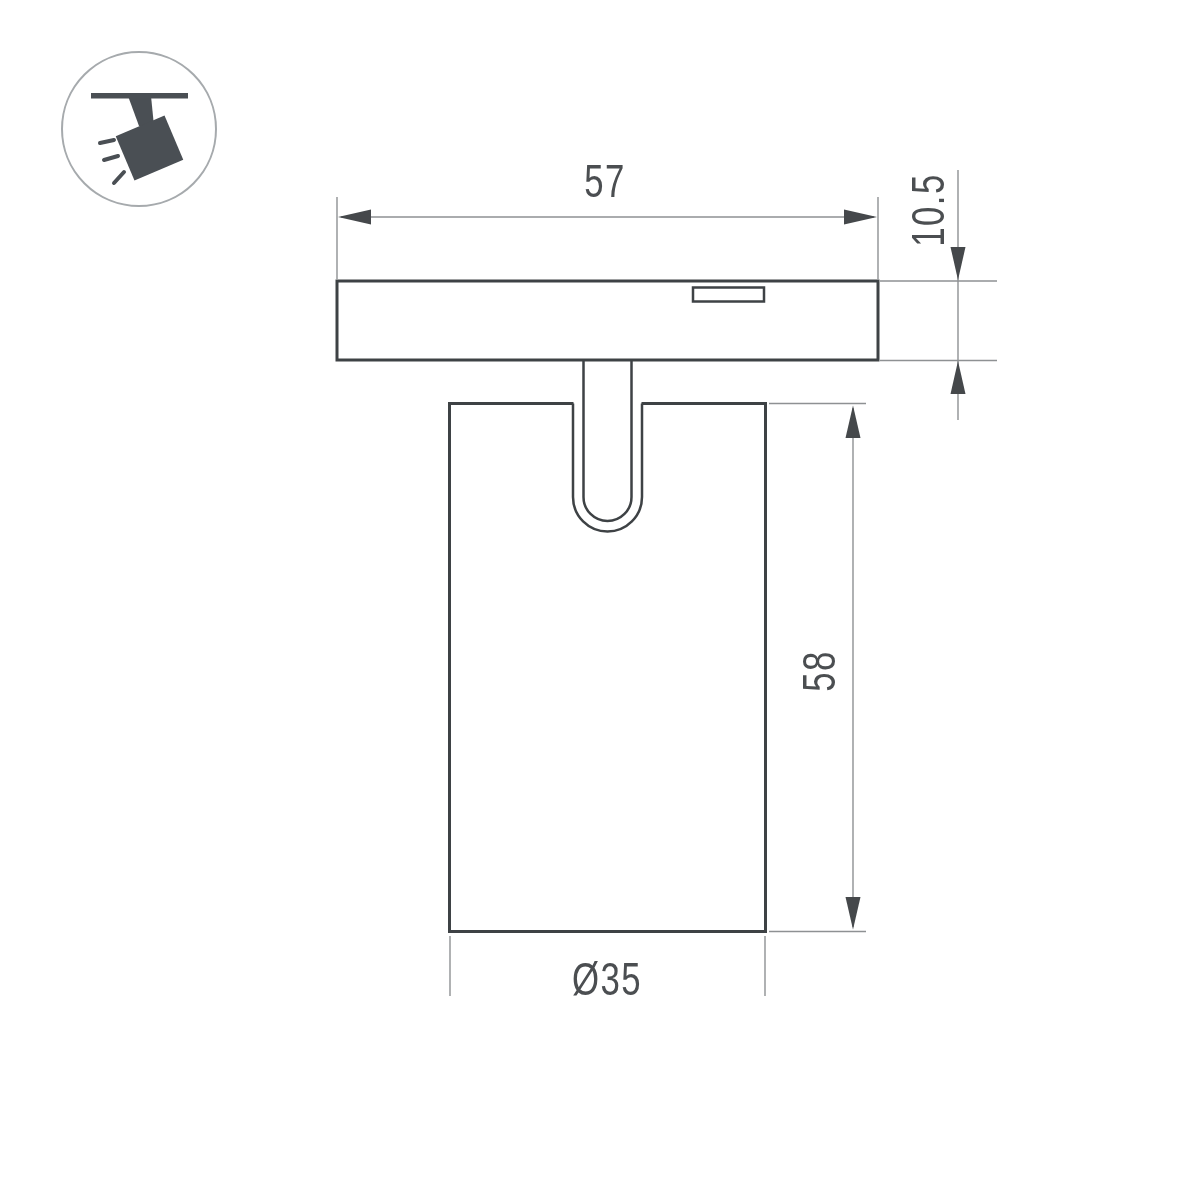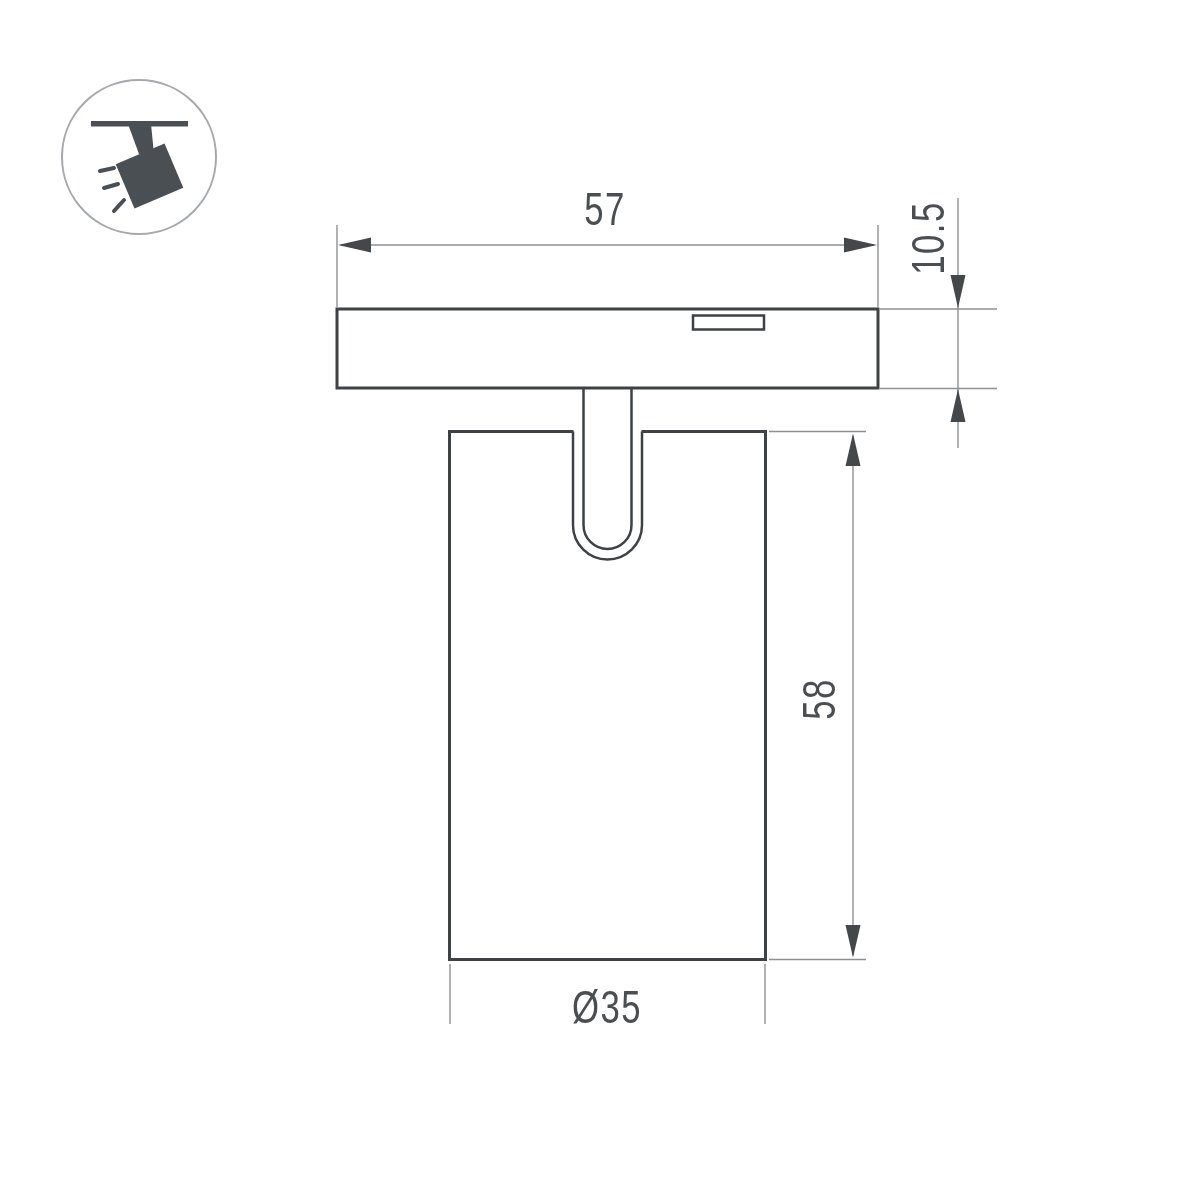--- a/index.html
+++ b/index.html
@@ -2,21 +2,21 @@
 <html style="--bg: #ffffff; --outline: #3e4245; --dimline: #8e9193; --arrow: #45484b; --text: #4b4e51; --icon: #4a4f54; --iconborder: #a6aaad;"><head>
 <meta charset="utf-8">
 <style>
   :root{
     --bg:#ffffff; --outline:#3e4245; --dimline:#8e9193; --arrow:#45484b;
     --text:#4b4e51; --icon:#4a4f54; --iconborder:#a6aaad;
   }
   html,body{margin:0;padding:0;background:var(--bg);}
   .canvas{
     position:relative;width:1200px;height:996px;background:var(--bg);
-    font-family:"Liberation Sans",sans-serif;overflow:hidden;margin-top:28px;
+    font-family:"Liberation Sans",sans-serif;overflow:hidden;
   }
   svg{display:block;}
   .part{fill:none;stroke:var(--outline);stroke-width:3;}
   .part-thin{stroke-width:2.5;}
   .dim{stroke:var(--dimline);stroke-width:1.4;fill:none;}
   .arrow{fill:var(--arrow);stroke:none;}
   .dim-text{
     font-family:"Liberation Sans",sans-serif;font-size:47px;
     fill:var(--text);letter-spacing:2px;
   }

